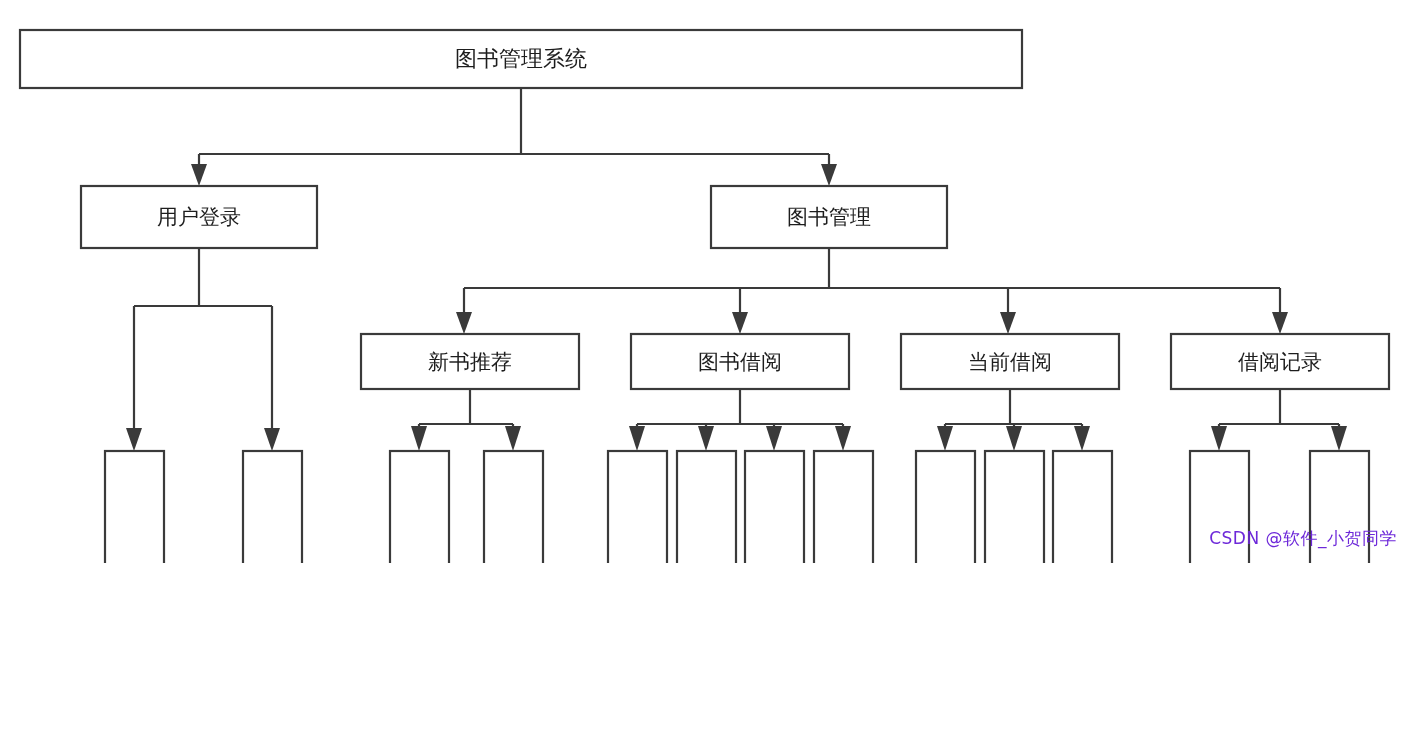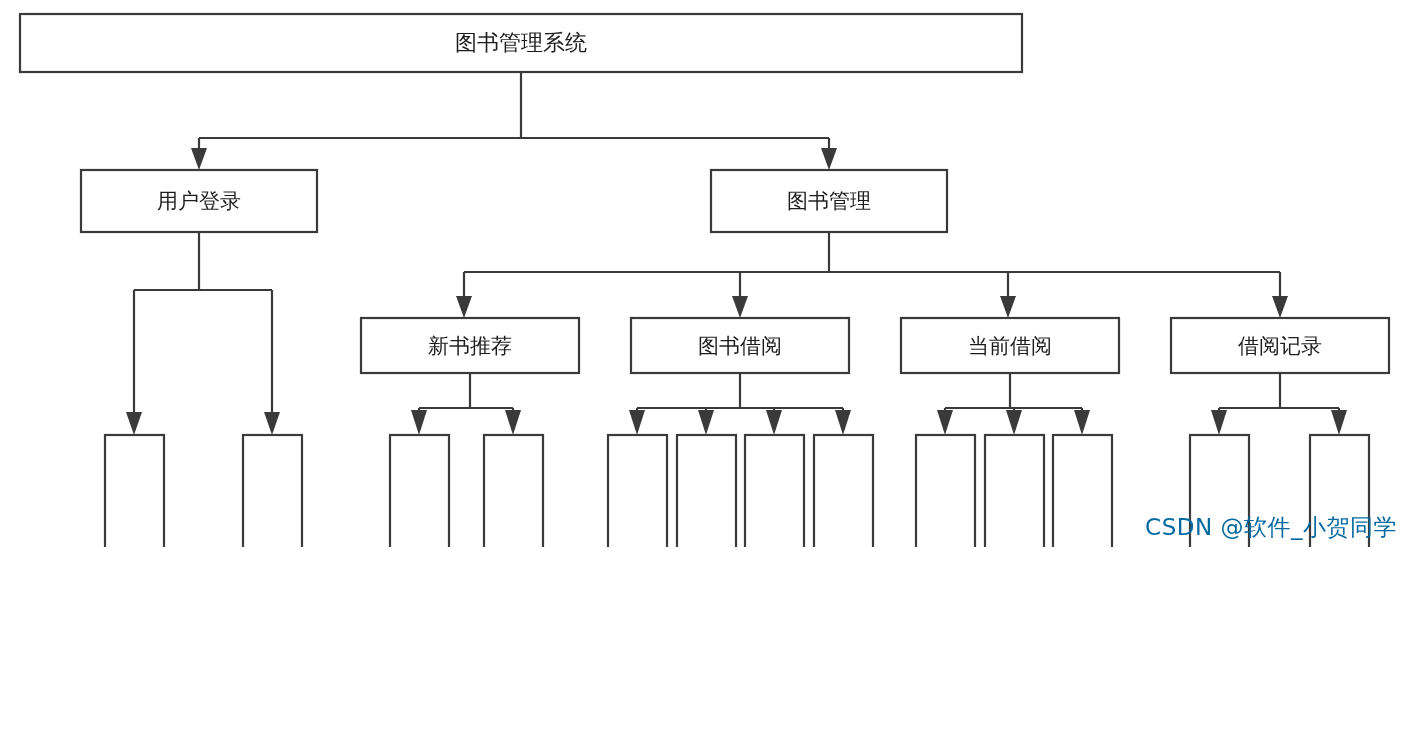--- a/index.html
+++ b/index.html
@@ -10,20 +10,21 @@
   }
   body {
     font-family: "DejaVu Sans", "Liberation Sans", sans-serif;
   }
   #diagram-root {
     position: relative;
     width: 1405px;
     height: 547px;
     background: #ffffff;
     overflow: hidden;
+    margin-top: 16px;
   }
   svg.diagram-svg {
     position: absolute;
     left: 0;
     top: 0;
     width: 1405px;
     height: 747px;
     display: block;
   }
   .node-rect {
@@ -67,24 +68,24 @@
     font-size: 21px;
     line-height: 1.05;
     letter-spacing: 2px;
     color: #1d1d1d;
     white-space: nowrap;
     pointer-events: none;
   }
   .watermark {
     position: absolute;
     right: 8px;
-    bottom: 4px;
-    font-family: "DejaVu Sans", "Liberation Sans", sans-serif;
-    font-size: 23px;
-    color: #0369a1;
+    bottom: 13px;
+    font-family: "DejaVu Sans", "Liberation Sans", sans-serif;
+    font-size: 17px;
+    color: #6d28d9;
     letter-spacing: 0.5px;
     white-space: nowrap;
   }
 </style>
 </head>
 <body>
 
 <div id="diagram-root">
 
   <svg class="diagram-svg" viewBox="0 0 1405 747">

